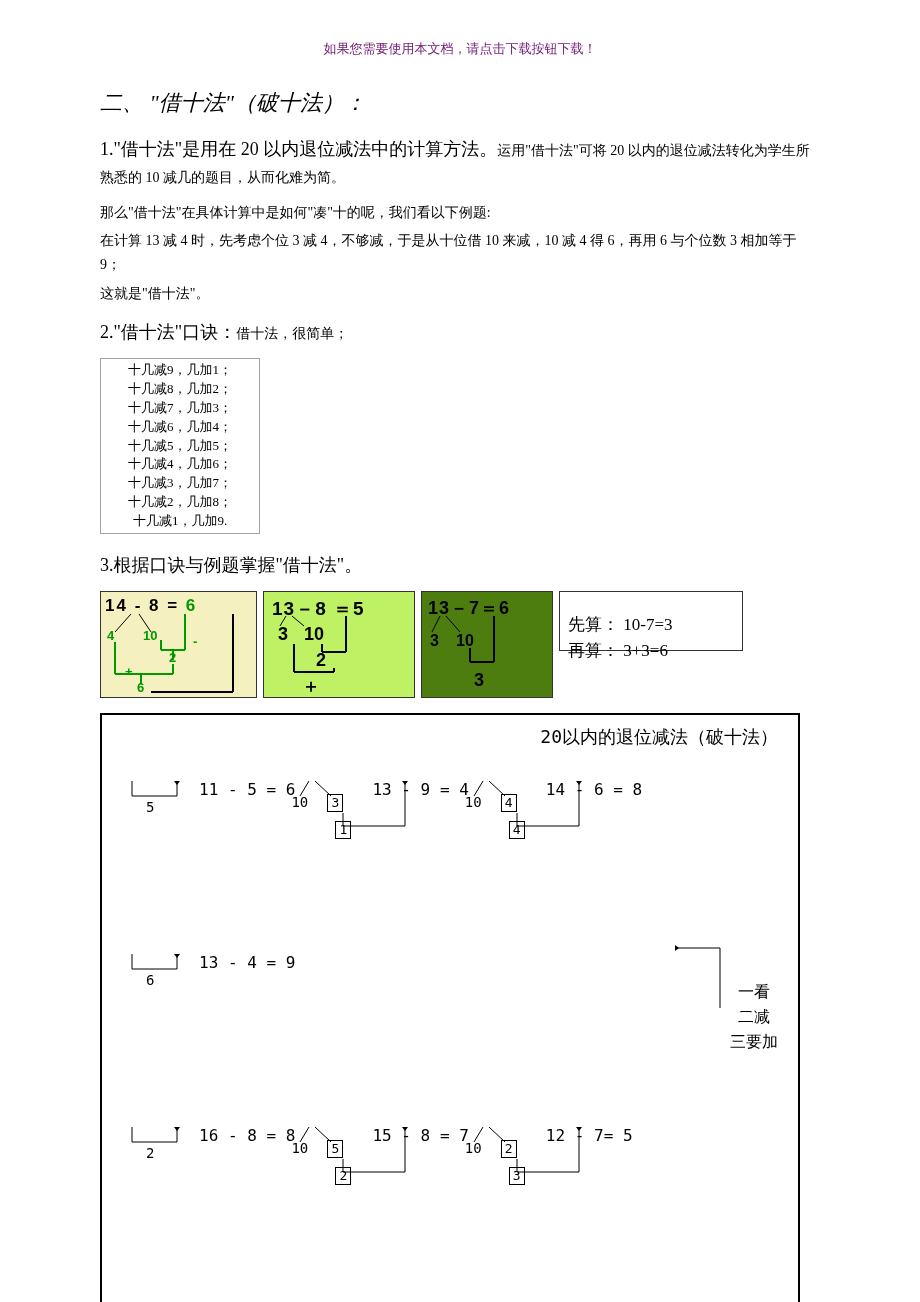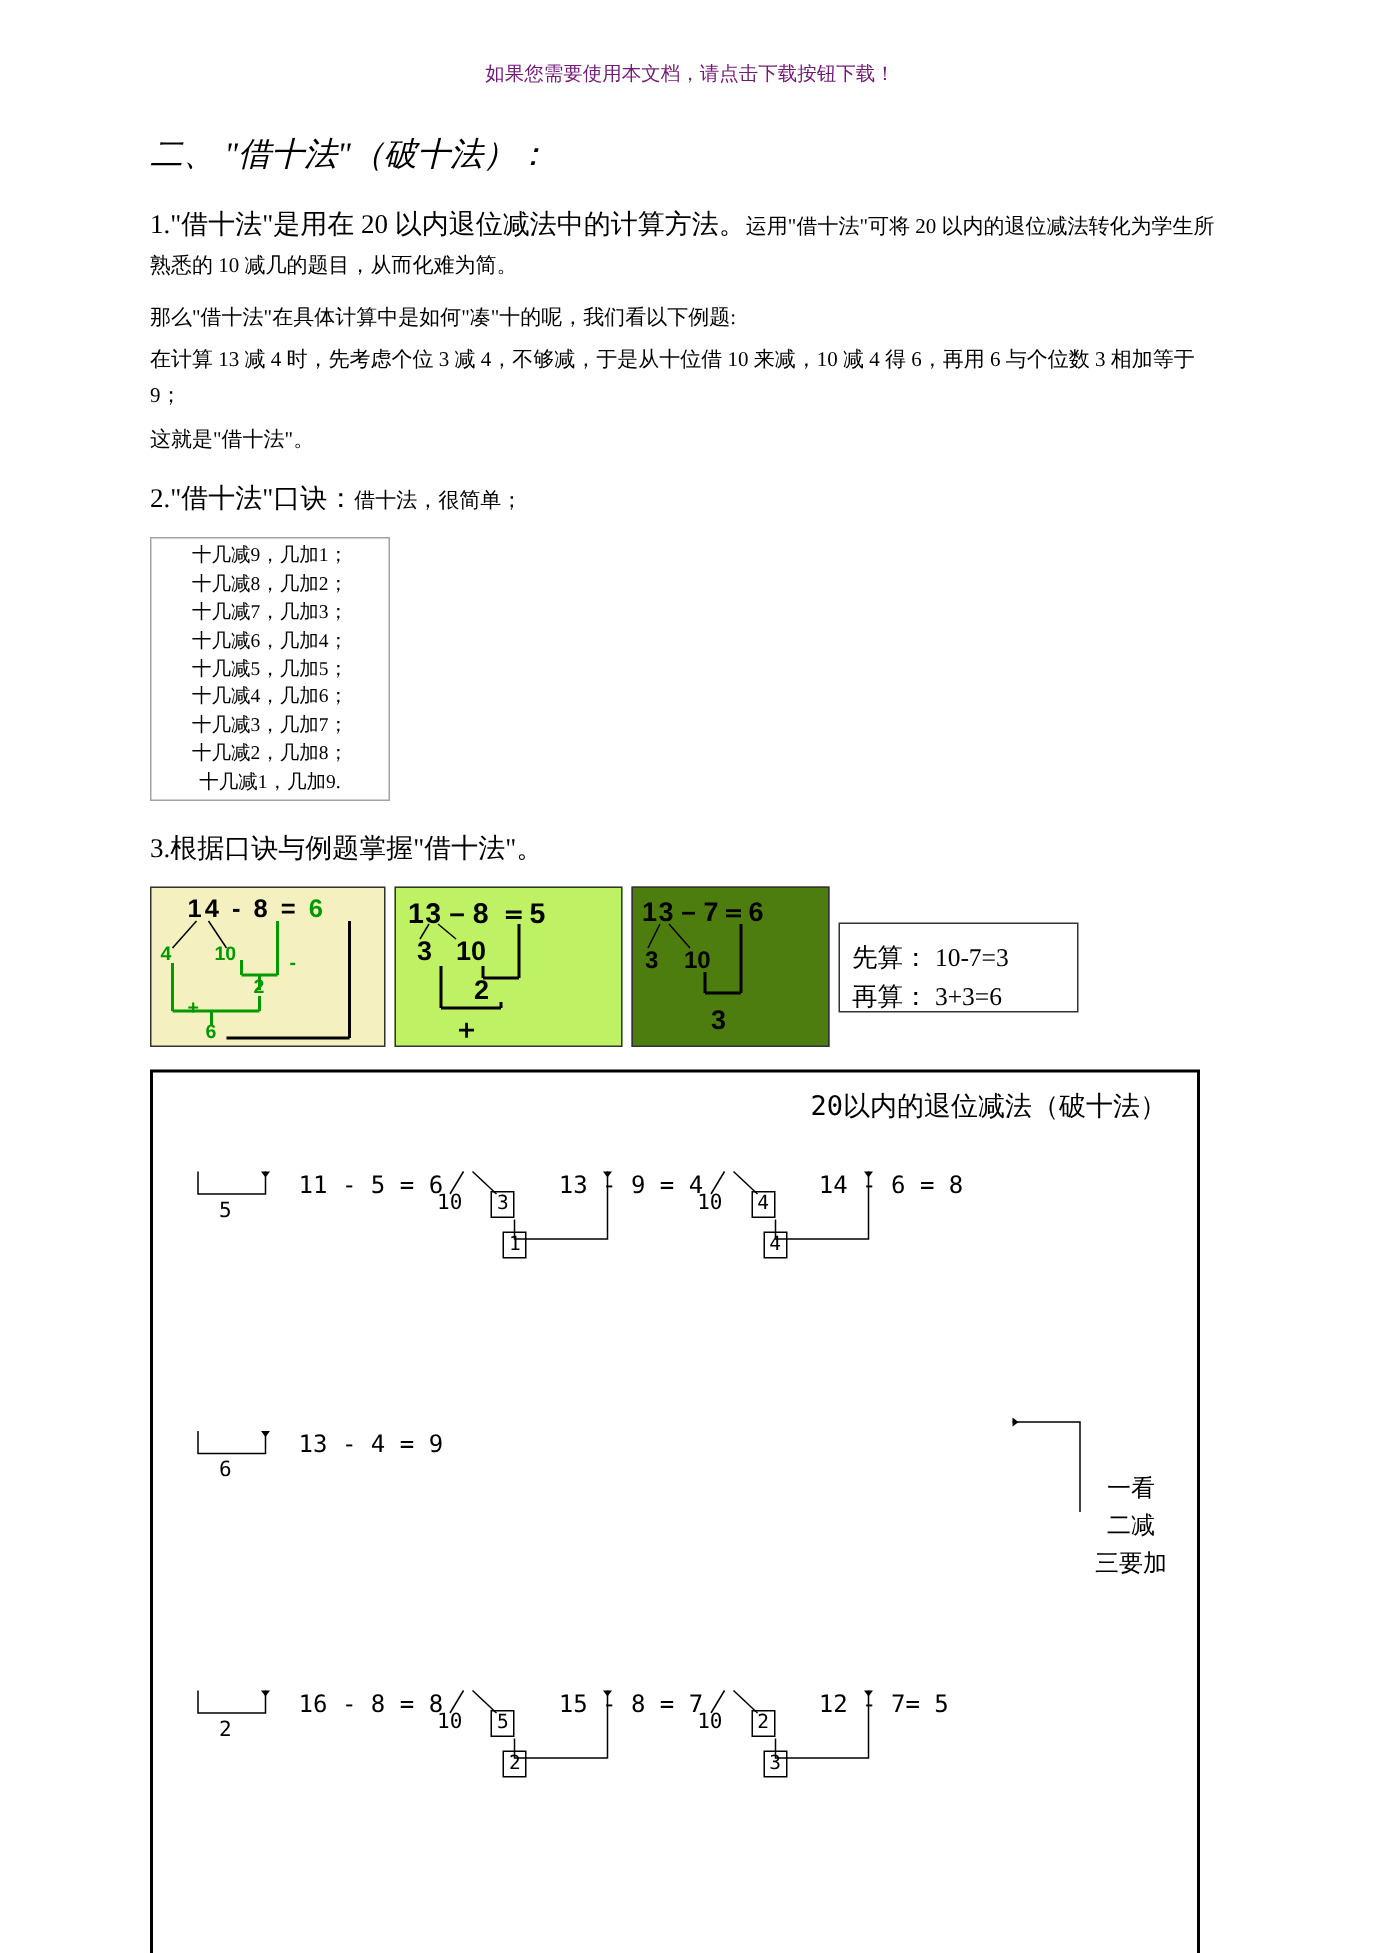--- a/index.html
+++ b/index.html
@@ -61,21 +61,21 @@
 .diagram-box {
   border: 1px solid #333;
   position: relative;
   font-family: "SimHei", sans-serif;
 }
 .d1 {
   width: 155px;
   height: 105px;
   background: #f5f0c0;
 }
-.d1 .eq { position:absolute; top:4px; left:24px; font-size:17px; font-weight:bold; letter-spacing:2px; }
+.d1 .eq { position:absolute; top:4px; left:4px; font-size:17px; font-weight:bold; letter-spacing:2px; }
 .d1 .eq .g { color:#090; }
 .d1 svg { position:absolute; top:0; left:0; }
 .d2 {
   width: 150px;
   height: 105px;
   background:#bef264;
   text-align:center;
 }
 .d2 .eq { position:absolute; top:4px; left:8px; font-size:19px; font-weight:bold; letter-spacing:1px; }
 .d2 .n3 { position:absolute; top:32px; left:14px; font-size:18px; font-weight:bold; }
@@ -85,27 +85,27 @@
 .d3 {
   width: 130px;
   height: 105px;
   background:#4d7c0f;
 }
 .d3 .eq { position:absolute; top:4px; left:6px; font-size:18px; font-weight:bold; letter-spacing:1px; }
 .d3 .n3 { position:absolute; top:40px; left:8px; font-size:16px; font-weight:bold; }
 .d3 .n10 { position:absolute; top:40px; left:34px; font-size:16px; font-weight:bold; }
 .d3 .nr { position:absolute; top:78px; left:52px; font-size:18px; font-weight:bold; }
 .d4 {
-  width: 160px;
+  width: 184px;
   height: 60px;
   background:#fff;
-  margin-top: 24px;
+  margin-top: 0;
   font-family: "KaiTi", "楷体", serif;
   font-size: 17px;
-  padding: 10px 8px;
+  padding: 20px 8px;
   line-height: 1.5;
   box-sizing: border-box;
 }
 .big-diagram {
   border: 2px solid #000;
   width: 700px;
   padding: 10px 20px 20px 20px;
   box-sizing: border-box;
   font-family: "SimSun", monospace;
   margin-top: 12px;

